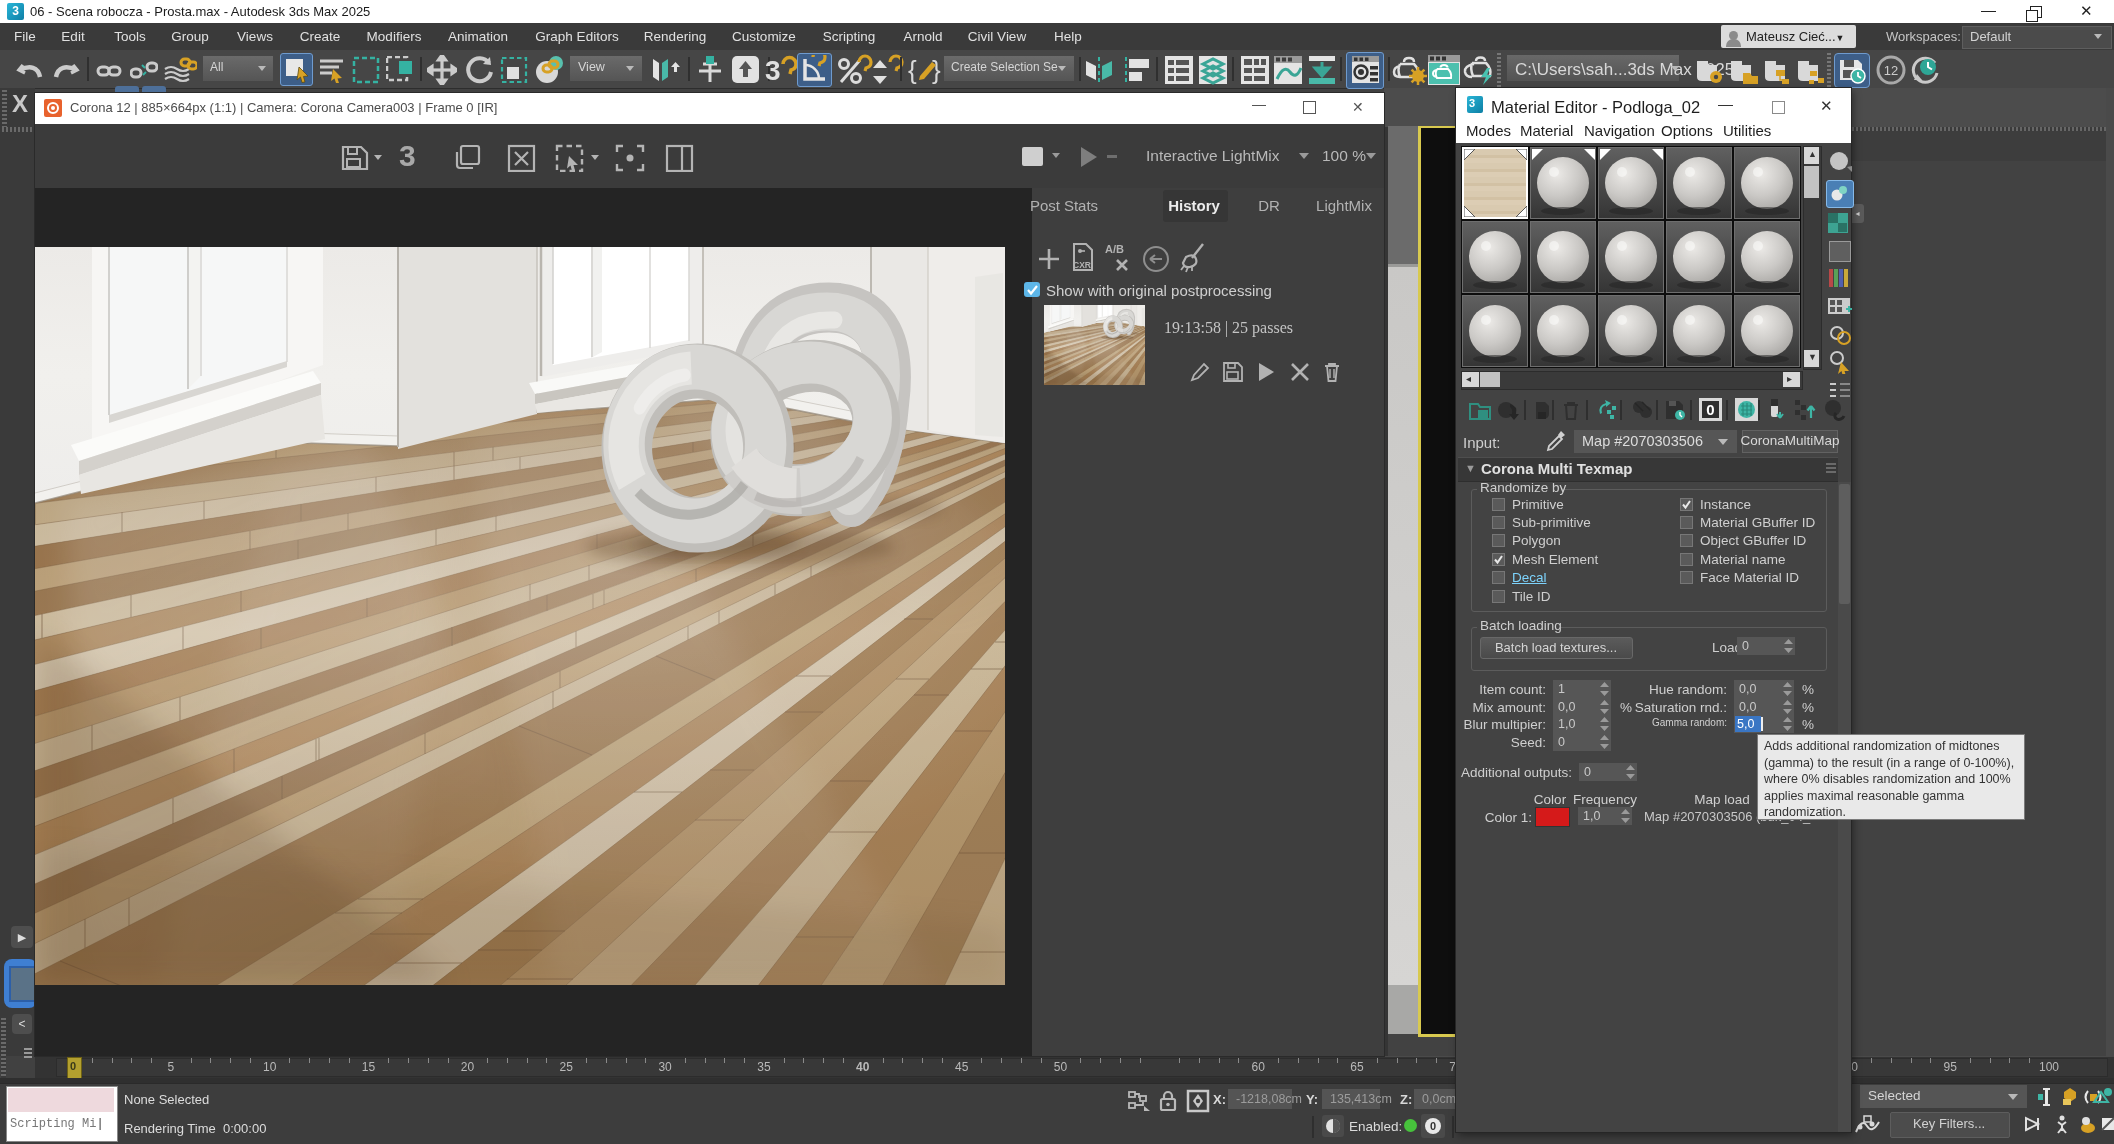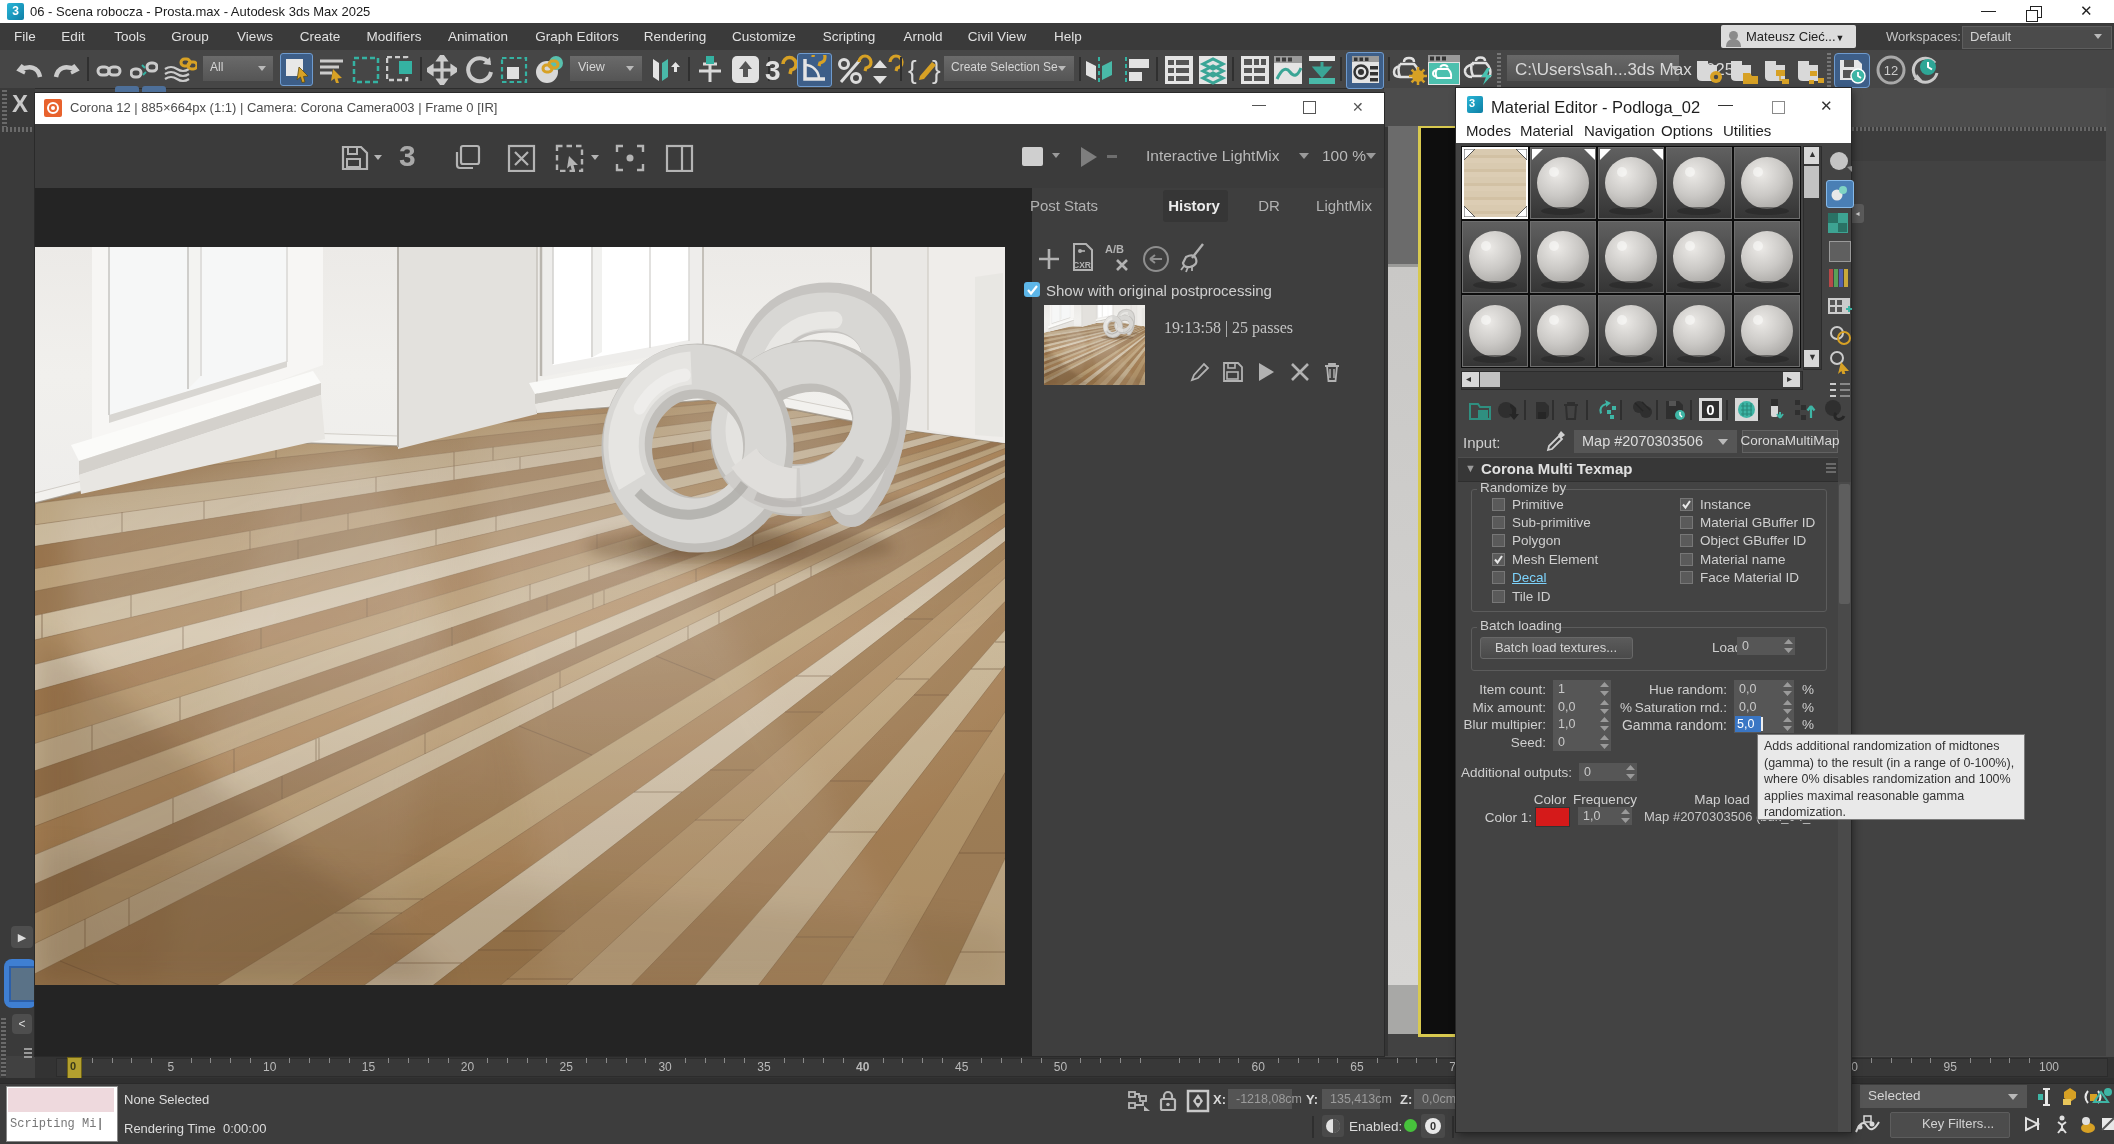--- a/index.html
+++ b/index.html
@@ -556,21 +556,21 @@
     <path d="M4 16 l7 -10 7 10 Z" fill="none" stroke="#3eb5a5" stroke-width="2"></path>
     <circle cx="18" cy="6" r="4" fill="#3eb5a5"></circle>
   </svg>
 <svg class="abs" style="left:1852px;top:1112px" width="30" height="26" viewBox="0 0 30 26">
     <path d="M4 20 Q10 6 15 14 T27 10" fill="none" stroke="#d9d9d9" stroke-width="2"></path>
     <circle cx="8" cy="15" r="2.5" fill="#d9d9d9"></circle>
     <circle cx="20" cy="12" r="2.5" fill="#d9d9d9"></circle>
     <rect x="12" y="4" width="7" height="6" fill="none" stroke="#d9d9d9" stroke-width="1.5"></rect>
   </svg>
 <div class="abs" style="left:1890px;top:1112px;width:118px;height:24px;background:#4c4c4c;border:1px solid #5d5d5d;border-radius:2px"></div>
-<div class="txt ctr" style="left:1949px;top:1116px;font-size:13px;color:#d2d2d2;margin-left:9px;">Key Filters...</div>
+<div class="txt ctr" style="left:1949px;top:1116px;font-size:13px;color:#d2d2d2;">Key Filters...</div>
 <svg class="abs" style="left:2022px;top:1112px" width="92" height="26" viewBox="0 0 92 26">
     <path d="M4 18 L16 12 L4 6 Z M16 6 v12" fill="none" stroke="#e0e0e0" stroke-width="2"></path>
     <g fill="#e0e0e0">
       <circle cx="40" cy="6" r="2.5"></circle>
       <path d="M36 10 l4 3 4 -3 M40 13 v6 M40 16 l-4 5 M40 16 l4 5" stroke="#e0e0e0" stroke-width="2" fill="none"></path>
     </g>
     <g fill="#d7a125">
       <ellipse cx="66" cy="16" rx="7" ry="5"></ellipse>
     </g>
     <circle cx="64" cy="9" r="4" fill="#e0e0e0"></circle>
@@ -1311,21 +1311,21 @@
     <path d="M4.5 0 L9 5 L0 5 Z M4.5 14 L0 9 L9 9 Z" fill="#9a9a9a"></path>
   </svg>
 <div class="txt" style="left:1802px;top:682px;font-size:13.5px;color:#cfcfcf;">%</div>
 <div class="txt" style="left:1727px;top:700px;font-size:13.5px;color:#cfcfcf;transform:translateX(-100%)">Saturation rnd.:</div>
 <div class="abs" style="left:1734px;top:698px;width:60px;height:18px;background:#565656"></div>
 <div class="txt" style="left:1739px;top:700px;font-size:12.5px;color:#c9c9c9;">0,0</div>
 <svg class="abs" style="left:1783px;top:700px" width="9" height="14">
     <path d="M4.5 0 L9 5 L0 5 Z M4.5 14 L0 9 L9 9 Z" fill="#9a9a9a"></path>
   </svg>
 <div class="txt" style="left:1802px;top:700px;font-size:13.5px;color:#cfcfcf;">%</div>
-<div class="txt" style="left:1727px;top:717px;font-size:14px;color:#cfcfcf;transform:translateX(-100%)">Gamma random:</div>
+<div class="txt" style="left:1727px;top:717px;font-size:10px;color:#cfcfcf;transform:translateX(-100%)">Gamma random:</div>
 <div class="abs" style="left:1734px;top:715px;width:60px;height:18px;background:#565656"></div>
 <div class="abs" style="left:1735px;top:716px;width:26px;height:16px;background:#3a76c4"></div>
 <div class="txt" style="left:1737px;top:717px;font-size:12.5px;color:#fff;">5,0</div>
 <div class="abs" style="left:1761px;top:717px;width:1.5px;height:14px;background:#eee"></div>
 <svg class="abs" style="left:1783px;top:717px" width="9" height="14">
     <path d="M4.5 0 L9 5 L0 5 Z M4.5 14 L0 9 L9 9 Z" fill="#9a9a9a"></path>
   </svg>
 <div class="txt" style="left:1802px;top:717px;font-size:13.5px;color:#cfcfcf;">%</div>
 <div class="txt" style="left:1572px;top:765px;font-size:13.5px;color:#cfcfcf;transform:translateX(-100%)">Additional outputs:</div>
 <div class="abs" style="left:1579px;top:763px;width:58px;height:18px;background:#565656"></div>

